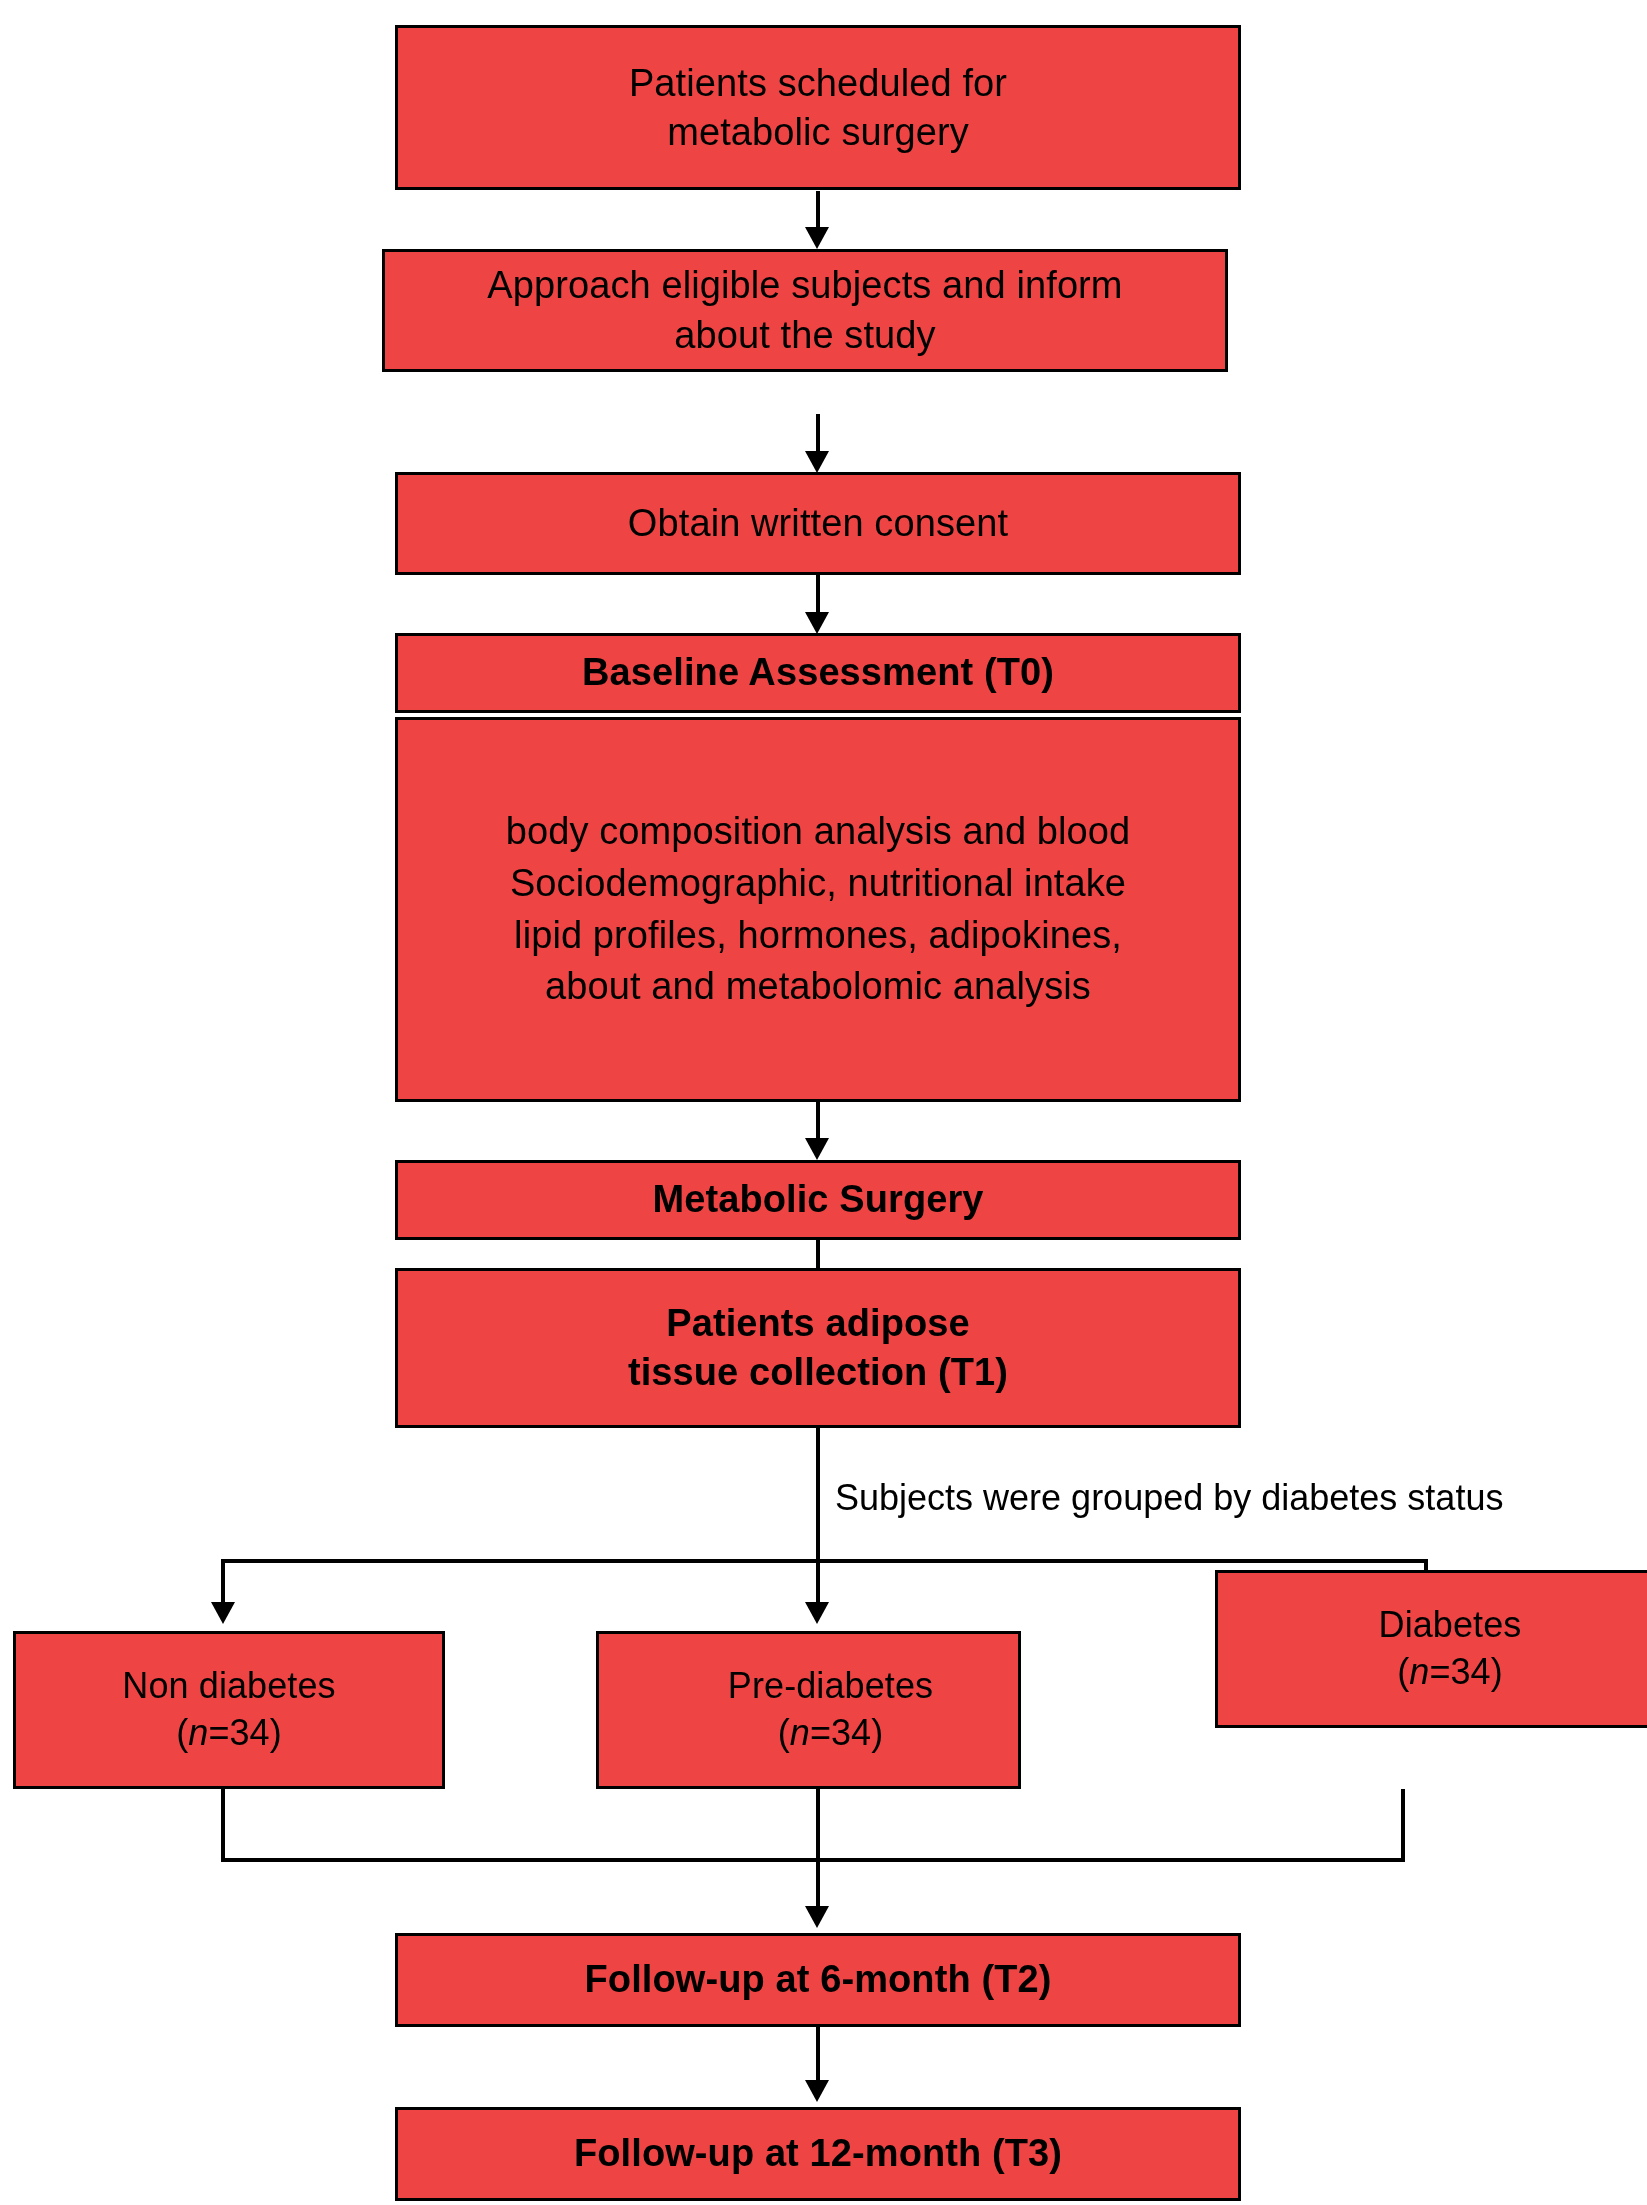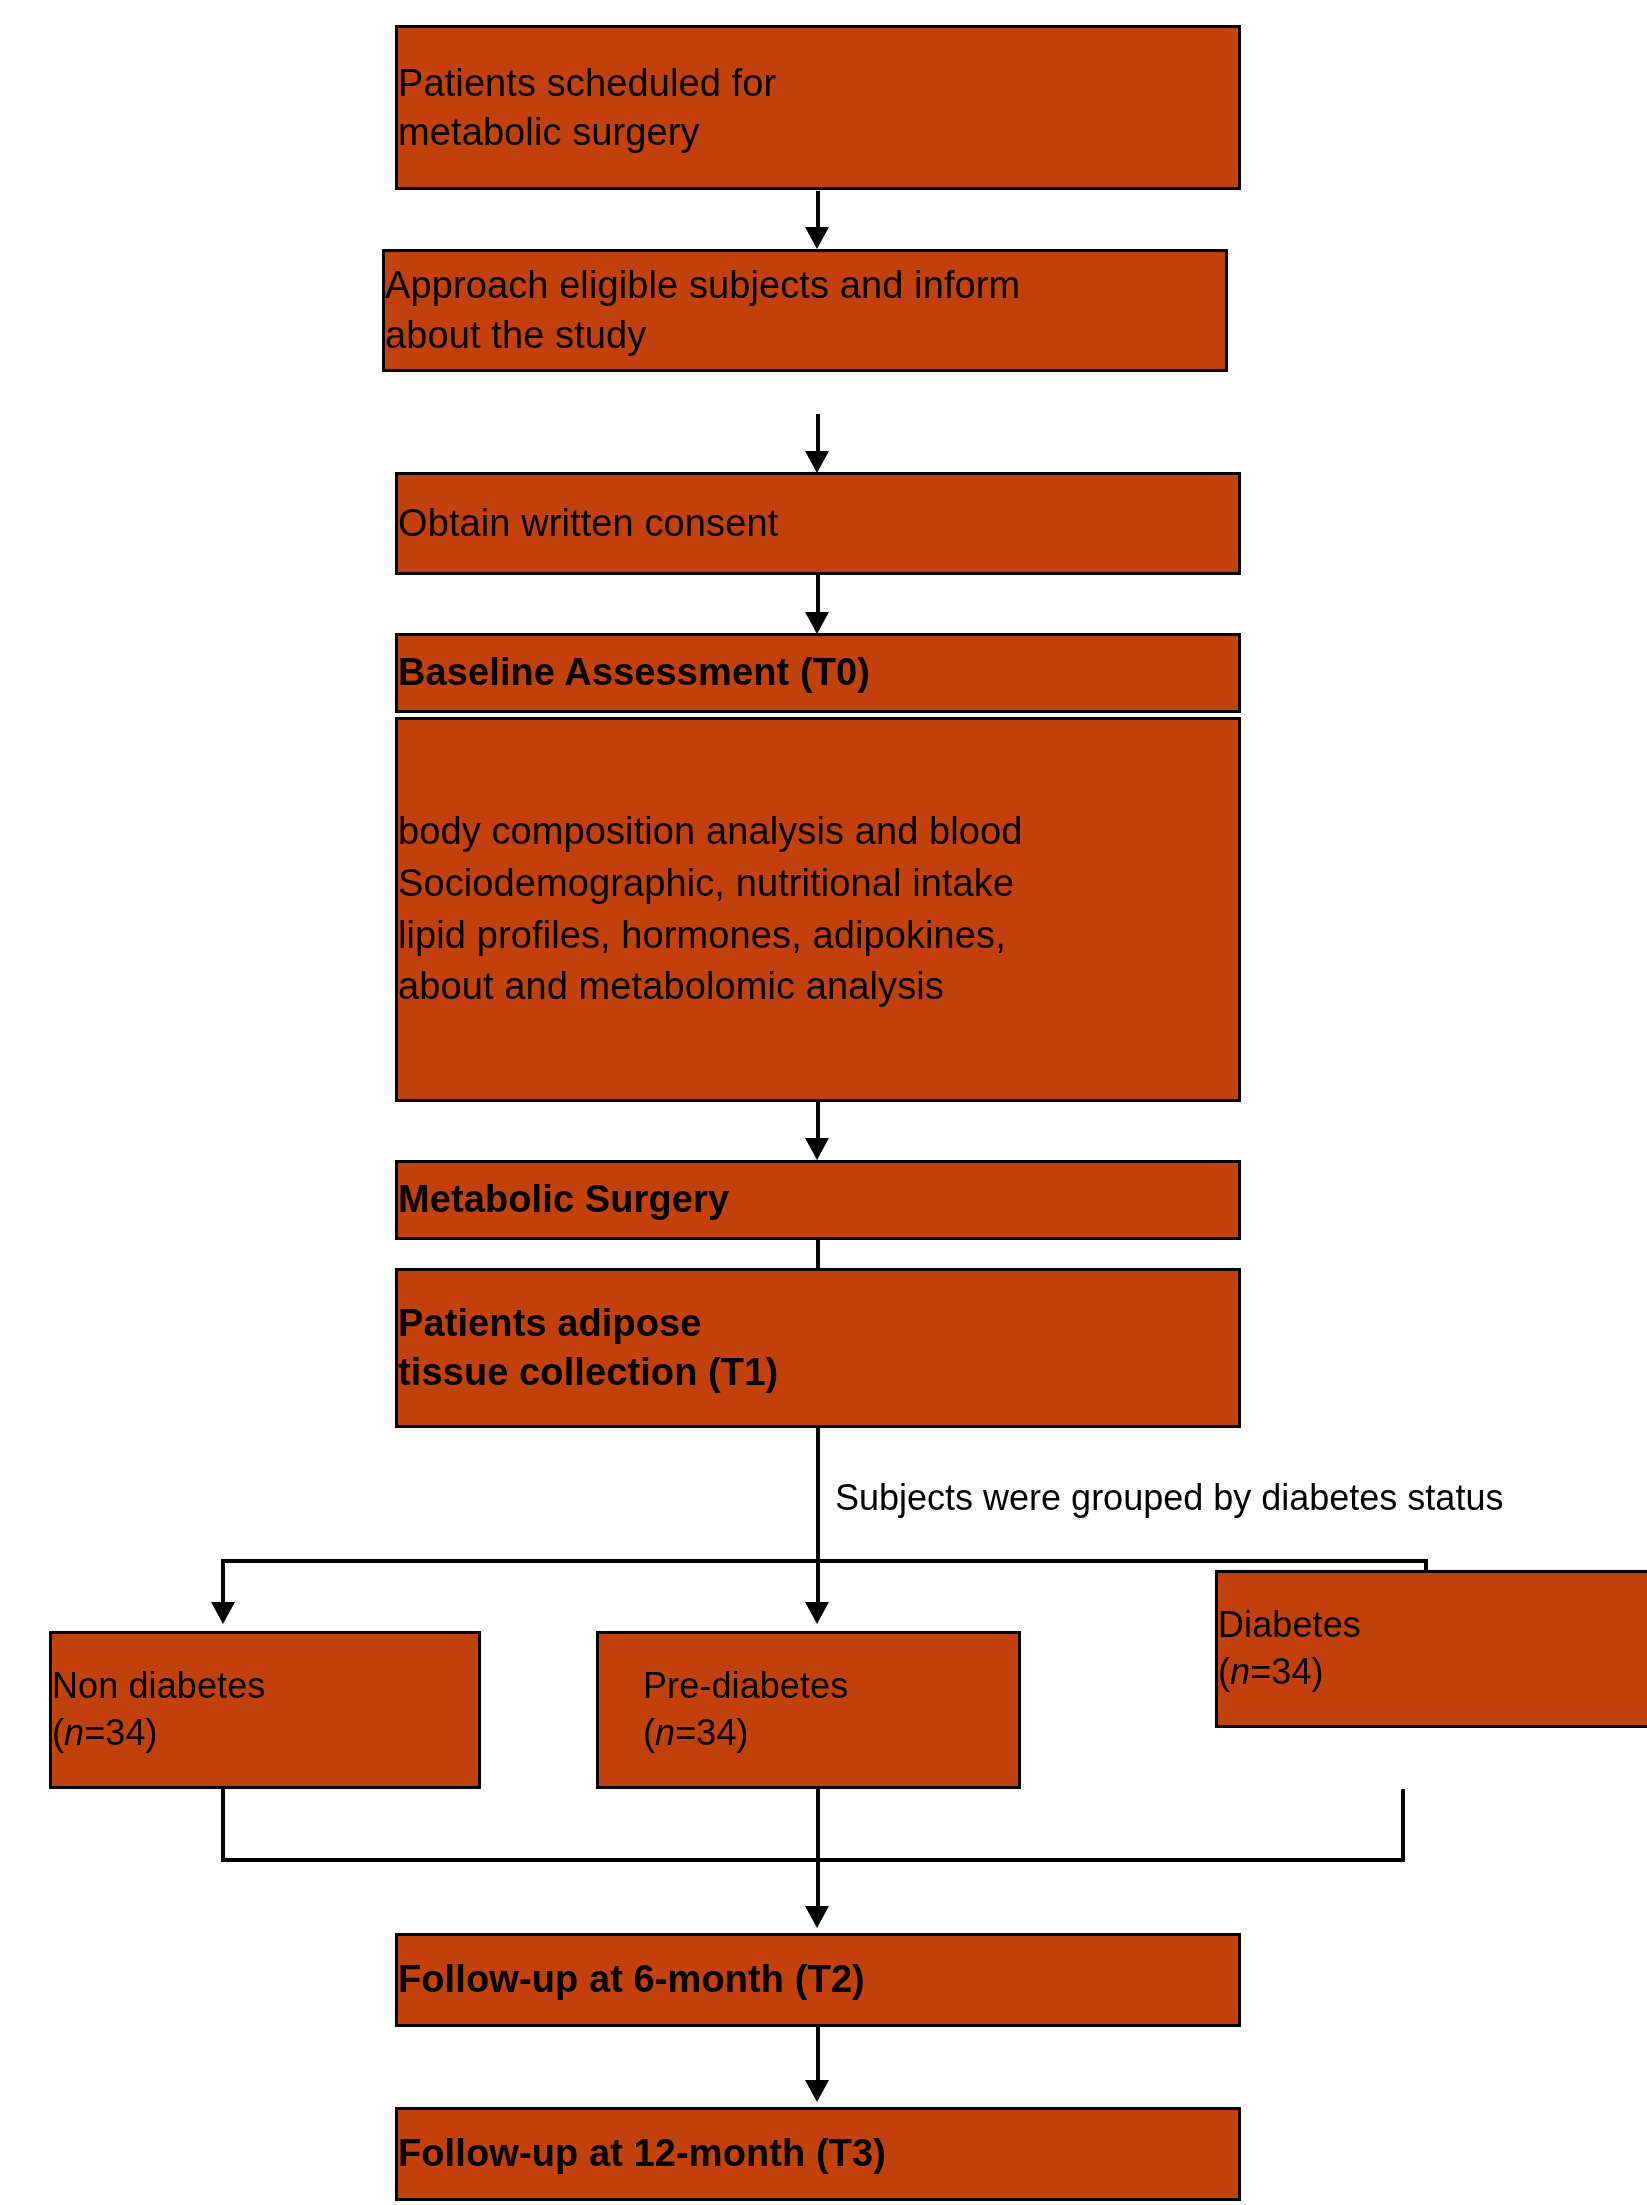--- a/index.html
+++ b/index.html
@@ -19,25 +19,26 @@
     height: 2205px;
     background: #ffffff;
     overflow: hidden;
   }
 
   
   .node {
     position: absolute;
     box-sizing: border-box;
     border: 3.6px solid #000000;
-    background: #c2410c;
+    background: #ef4444;
     display: flex;
     flex-direction: column;
     align-items: center;
     justify-content: center;
+    text-align: center;
     line-height: 1.30;
     letter-spacing: 0.1px;
     z-index: 3;
   }
   .node .ln { display: block; width: 100%; }
 
   .t-normal { font-weight: 400; font-size: 38px; }
   .t-bold   { font-weight: 700; font-size: 38px; }
   .t-branch { font-weight: 400; font-size: 36px; }
   .t-big    { font-weight: 400; font-size: 38px; }
@@ -138,21 +139,21 @@
 
   <div class="vline" style="left:221px; top:1559px; height:51px;"></div>
   <div class="arrowhead" style="left:211px; top:1602px;"></div>
 
   <div class="vline" style="left:816px; top:1559px; height:51px;"></div>
   <div class="arrowhead" style="left:805px; top:1602px;"></div>
 
   <div class="vline" style="left:1424px; top:1559px; height:51px;"></div>
   <div class="arrowhead" style="left:1414px; top:1602px;"></div>
 
-  <div class="node t-branch" style="left:13px; top:1631px; width:432px; height:158px;margin-left:36px;">
+  <div class="node t-branch" style="left:13px; top:1631px; width:432px; height:158px;">
     <span class="ln">Non diabetes</span>
     <span class="ln">
       <span>(</span><span class="it">n</span><span>=34)</span>
     </span>
   </div>
 
   <div class="node t-branch" style="left:596px; top:1631px; width:425px; height:158px;padding-left:44px;">
     <span class="ln">Pre-diabetes</span>
     <span class="ln">
       <span>(</span><span class="it">n</span><span>=34)</span>

